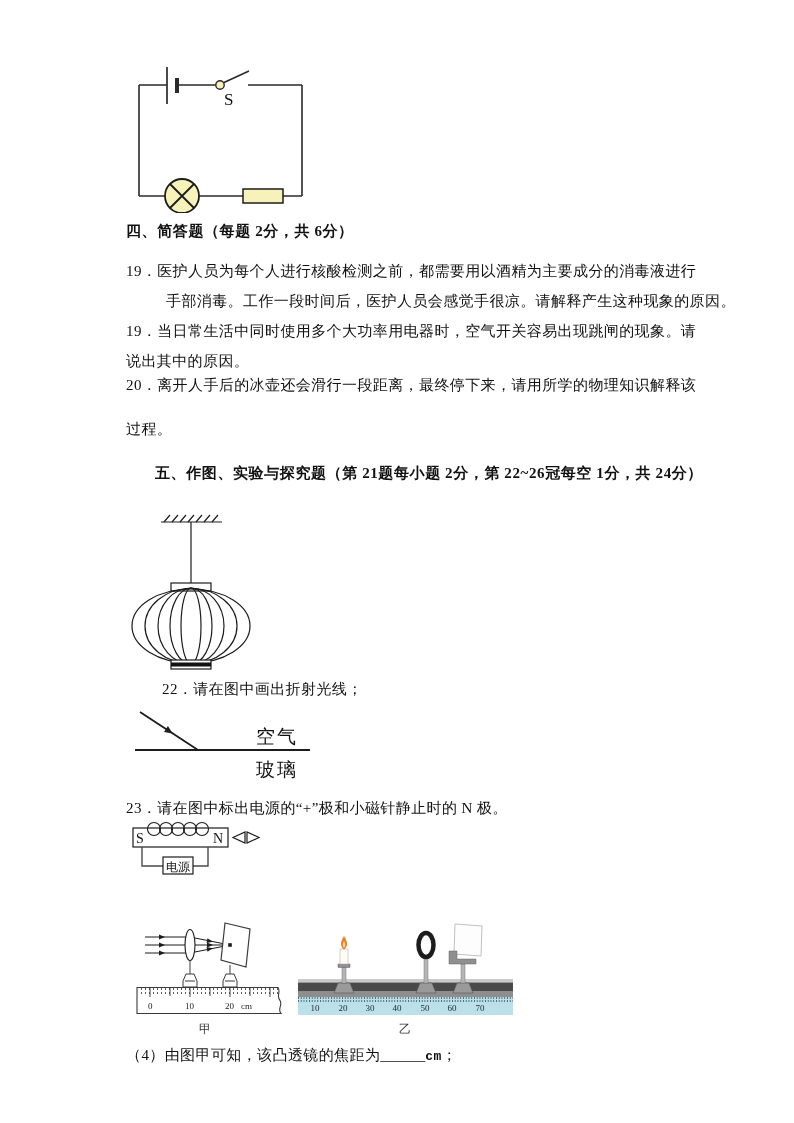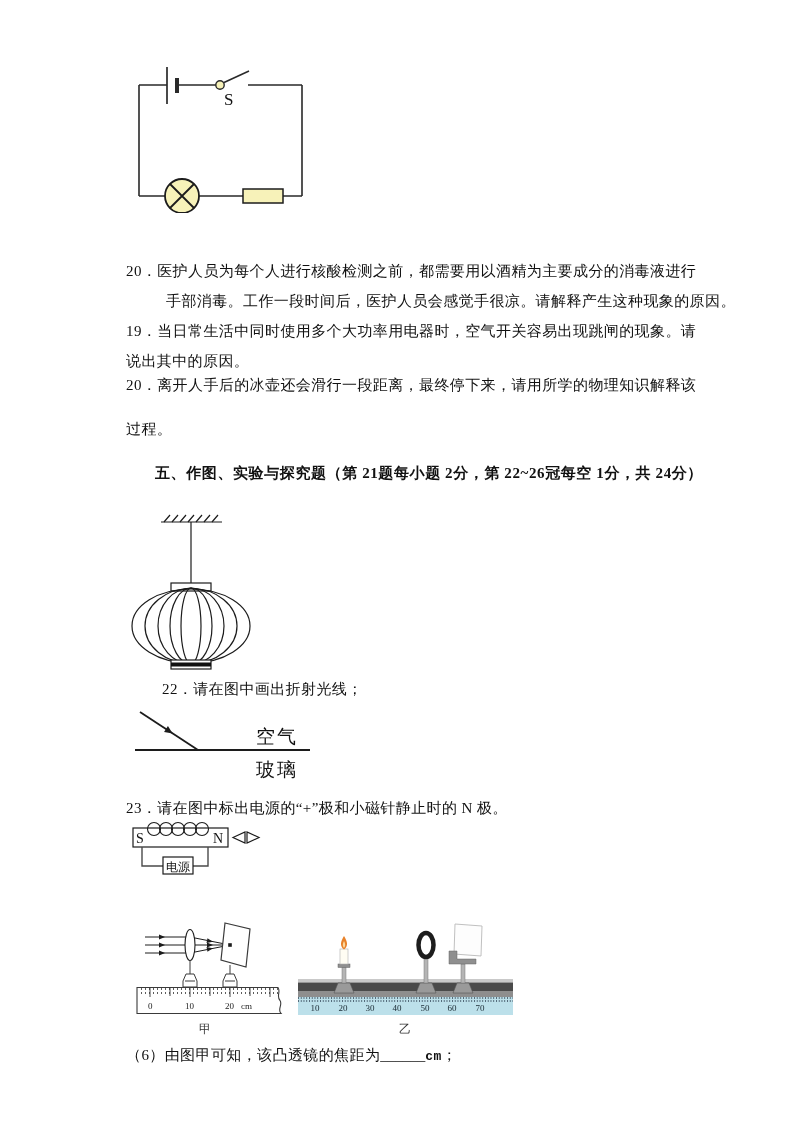--- a/index.html
+++ b/index.html
@@ -42,22 +42,23 @@
     </g>
 
     <g>
       <circle cx="48" cy="133" r="17" stroke="#1c1c1c" stroke-width="1.8" fill="#F7F2B9"></circle>
       <path d="M36,121 L60,145 M60,121 L36,145" stroke="#1c1c1c" stroke-width="1.8"></path>
     </g>
 
     <rect x="109" y="126" width="40" height="14" stroke="#1c1c1c" stroke-width="1.5" fill="#F7F2B9"></rect>
   </svg>
 
-
-  <div class="txt" style="left:126px; top:262px;">20．医护人员为每个人进行核酸检测之前，都需要用以酒精为主要成分的消毒液进行</div>
+  <div class="txt hdr" style="left:126px; top:222px;">四、简答题（每题 2分，共 6分）</div>
+
+  <div class="txt" style="left:126px; top:262px;">19．医护人员为每个人进行核酸检测之前，都需要用以酒精为主要成分的消毒液进行</div>
   <div class="txt" style="left:126px; top:292px;margin-left:40px;">手部消毒。工作一段时间后，医护人员会感觉手很凉。请解释产生这种现象的原因。</div>
 
   <div class="txt" style="left:126px; top:322px;">19．当日常生活中同时使用多个大功率用电器时，空气开关容易出现跳闸的现象。请</div>
   <div class="txt" style="left:126px; top:352px;">说出其中的原因。</div>
 
   <div class="txt" style="left:126px; top:376px;">20．离开人手后的冰壶还会滑行一段距离，最终停下来，请用所学的物理知识解释该</div>
   <div class="txt" style="left:126px; top:420px;">过程。</div>
 
   <div class="txt hdr" style="left:126px; top:464px;margin-left:29px;">五、作图、实验与探究题（第 21题每小题 2分，第 22~26冠每空 1分，共 24分）</div>
 
@@ -217,16 +218,16 @@
       <text x="127" y="96">50</text>
       <text x="154" y="96">60</text>
       <text x="182" y="96">70</text>
     </g>
   </svg>
 
   <div class="caption" style="left:160px; top:1021px; width:90px;">甲</div>
   <div class="caption" style="left:360px; top:1021px; width:90px;">乙</div>
 
   <div class="txt" style="left:126px; top:1046px;">
-    <span>（6）由图甲可知，该凸透镜的焦距为</span><span class="blank">______</span><span class="unit">cm</span><span>；</span>
+    <span>（4）由图甲可知，该凸透镜的焦距为</span><span class="blank">______</span><span class="unit">cm</span><span>；</span>
   </div>
 
 </div>
 
 </body></html>

